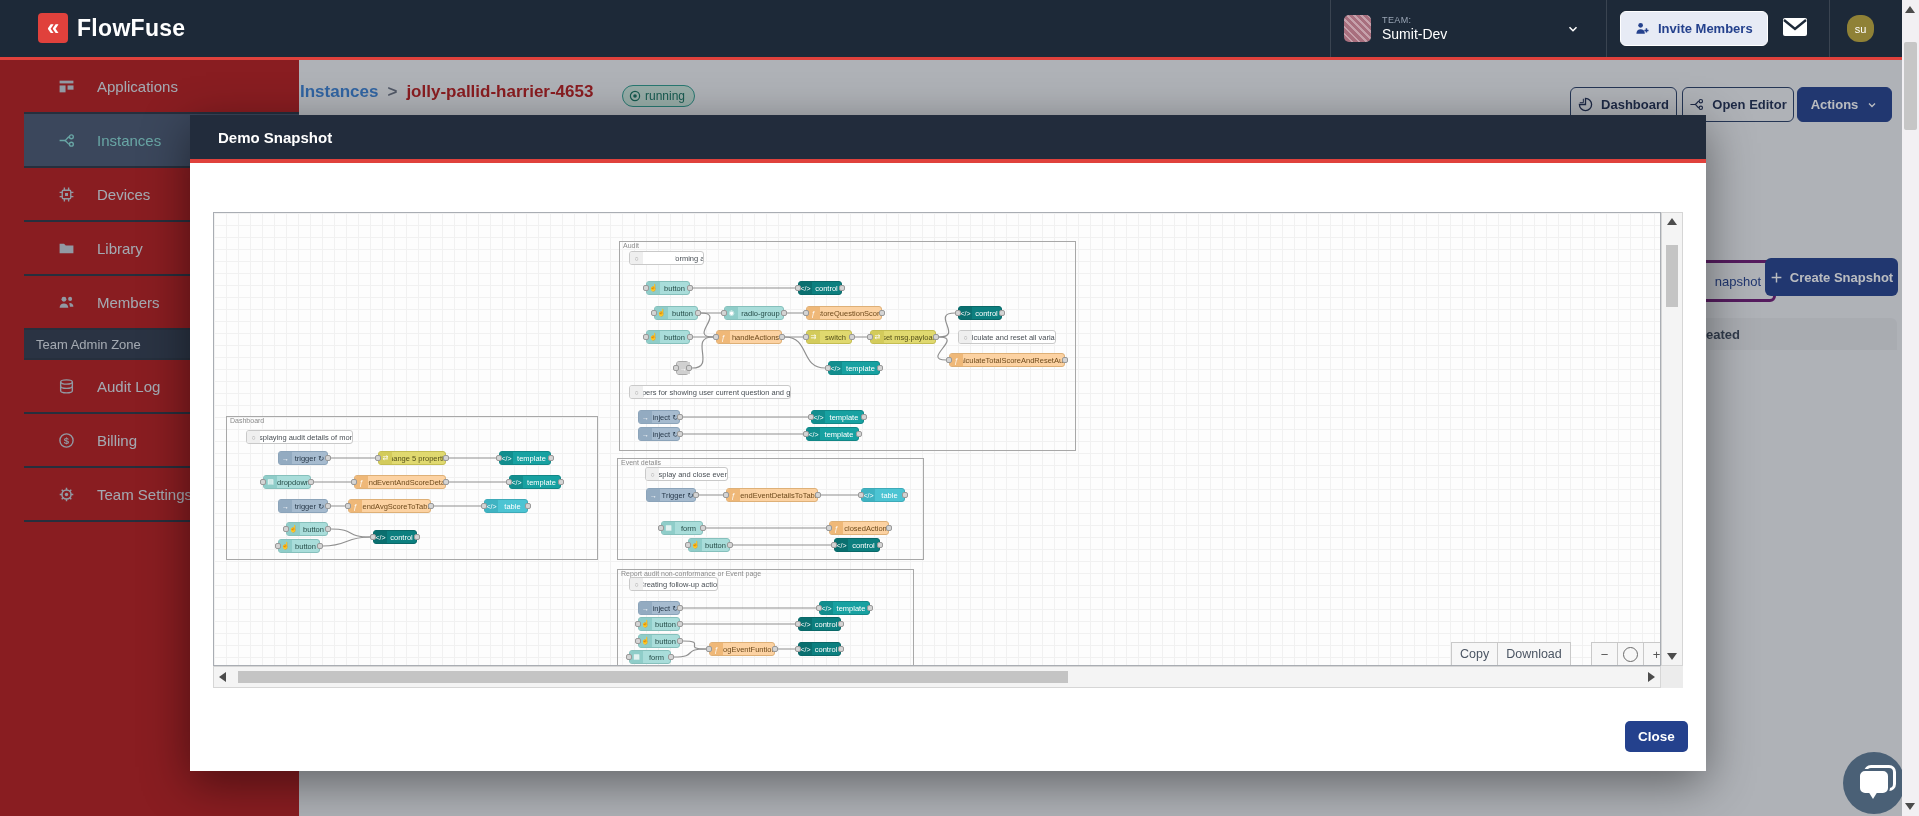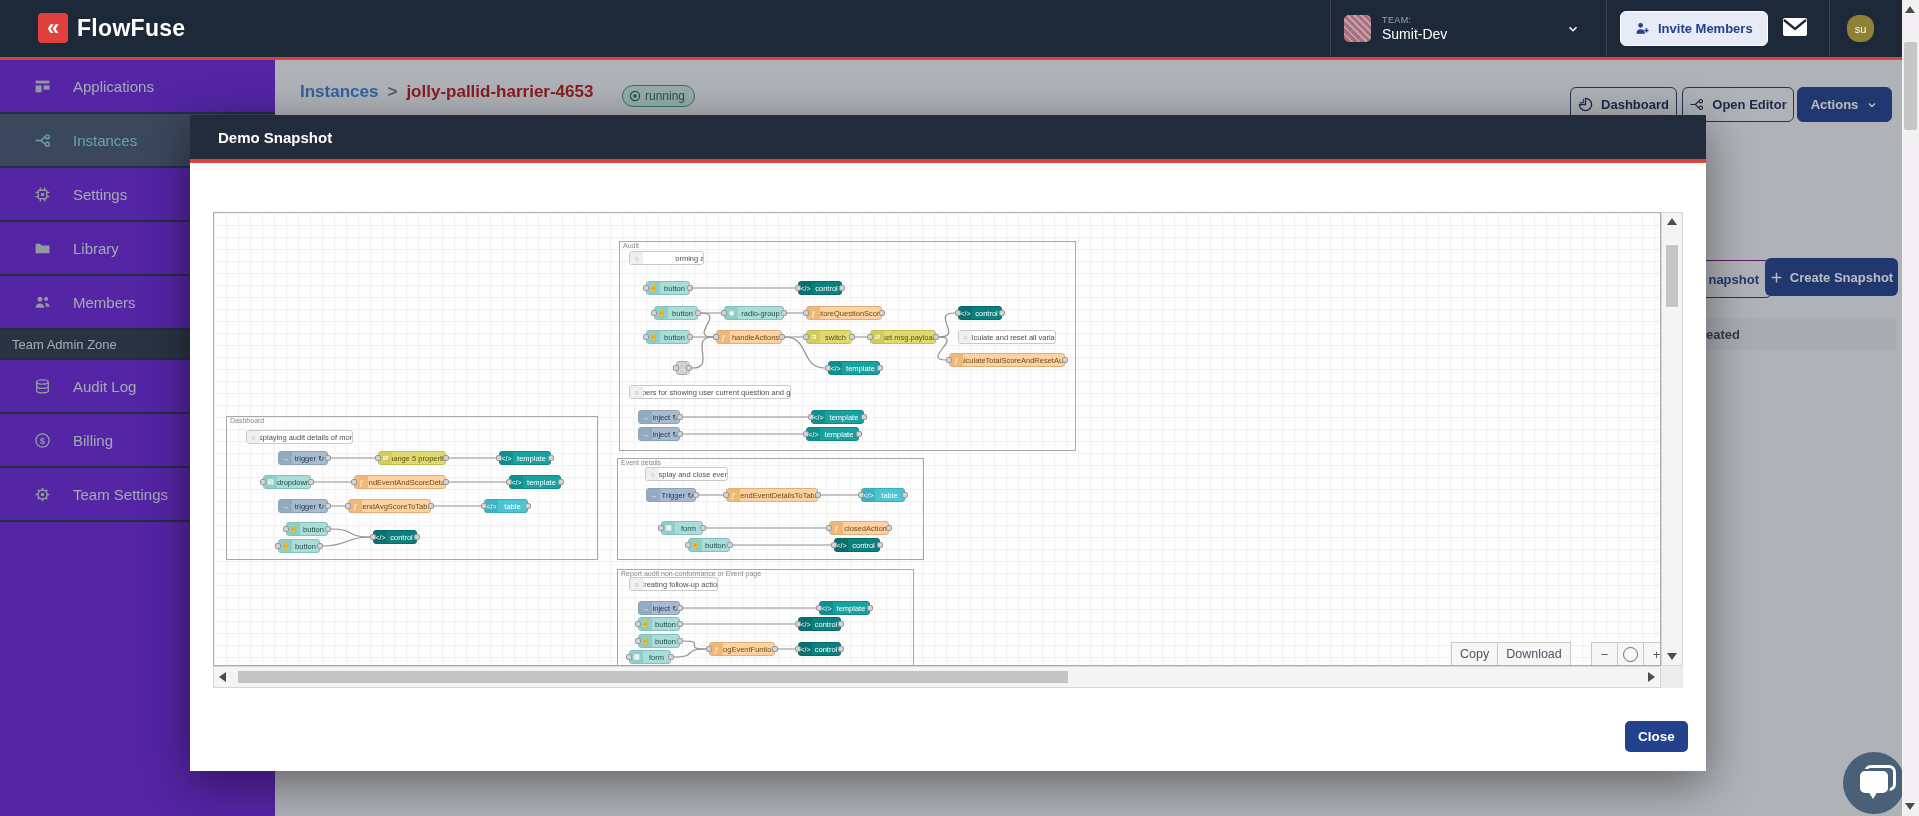--- a/index.html
+++ b/index.html
@@ -21,21 +21,21 @@
   #team-label{font-size:9px;color:#9aa5b5;letter-spacing:.4px;}
   #team-name{font-size:14px;color:#fff;}
   #team-chevron{position:absolute;right:14px;top:13px;color:#fff;}
   #invite-btn{position:absolute;left:1620px;top:11px;height:33px;padding:0 14px;display:flex;align-items:center;gap:8px;
               background:#e7ebf5;border:1px solid #ffffff;border-radius:6px;color:#24418d;font-size:13px;font-weight:bold;cursor:pointer;}
   #mail-btn{position:absolute;left:1782px;top:16px;width:28px;height:24px;color:#fff;cursor:pointer;}
   #user-avatar{position:absolute;left:1847px;top:15px;width:27px;height:27px;border-radius:12px;background:#8f8136;
                color:#fff;font-size:11px;display:flex;align-items:center;justify-content:center;cursor:pointer;}
 
   
-  #sidebar{position:absolute;left:0;top:60px;width:275px;height:756px;background:#6d28d9;z-index:1;}
+  #sidebar{position:absolute;left:0;top:60px;width:275px;height:756px;background:#b91c1c;z-index:1;padding-left:24px;}
   .sb-item{height:52px;border-bottom:2px solid #2c3544;display:flex;align-items:center;padding-left:34px;gap:22px;
            color:#dfe4ea;font-size:15px;cursor:pointer;}
   .sb-item .sb-ic{width:17px;height:17px;color:#c6cdd6;flex:0 0 auto;display:flex;}
   .sb-item.selected{background:#4a5870;color:#8adfd8;}
   .sb-item.selected .sb-ic{color:#8adfd8;}
   #sb-admin-header{height:28px;background:#313c4d;border-bottom:2px solid #2c3544;color:#dfe4ea;font-size:13px;
                    display:flex;align-items:center;padding-left:12px;}
 
   
   #main-bg{position:absolute;left:275px;top:60px;width:1627px;height:756px;background:#f0f1f3;z-index:0;}
@@ -43,23 +43,23 @@
   #bc-parent{color:#3b82d4;font-weight:bold;cursor:pointer;}
   #bc-sep{color:#6b7280;font-weight:bold;}
   #bc-current{color:#b91c1c;font-weight:bold;}
   #status-badge{position:absolute;left:622px;top:85px;height:20px;padding:0 9px 0 6px;display:flex;align-items:center;gap:4px;
                 border:1.5px solid #2f9e8f;border-radius:12px;background:#cfeadd;color:#15735f;font-size:12px;z-index:1;}
   .hdr-btn{position:absolute;top:87px;height:33px;border:1.5px solid #2a3f66;border-radius:6px;background:transparent;
            display:flex;align-items:center;justify-content:center;gap:8px;color:#1f2d50;font-size:13px;font-weight:bold;cursor:pointer;z-index:1;}
   #actions-btn{background:#24418d;border-color:#24418d;color:#fff;}
 
   
-  #frag-outline-btn{position:absolute;left:1668px;top:260px;width:90px;height:36px;border:1px solid #701a75;border-radius:6px;
+  #frag-outline-btn{position:absolute;left:1668px;top:260px;width:90px;height:36px;border:3px solid #701a75;border-radius:6px;
                     display:flex;align-items:center;justify-content:flex-end;padding-right:12px;color:#24418d;
-                    font-size:13px;font-weight:bold;z-index:1;cursor:pointer;}
+                    font-size:13px;font-weight:normal;z-index:1;cursor:pointer;}
   #create-snap-btn{position:absolute;left:1765px;top:258px;width:133px;height:38px;background:#24418d;border-radius:6px;
                    display:flex;align-items:center;justify-content:center;gap:7px;color:#fff;font-size:13px;font-weight:bold;z-index:1;cursor:pointer;}
   #frag-table{position:absolute;left:1690px;top:318px;width:207px;z-index:1;}
   #frag-thead{height:32px;background:#e7e8ea;border-top-right-radius:6px;display:flex;align-items:center;
               padding-left:16px;color:#3c4859;font-size:13px;font-weight:bold;}
   #frag-trow{height:93px;background:#fff;border-bottom-right-radius:6px;position:relative;}
   #frag-cell{position:absolute;left:16px;top:38px;color:#566173;font-size:13px;}
   #frag-kebab{position:absolute;left:173px;top:33px;width:18px;height:26px;color:#343c49;cursor:pointer;}
 
   
@@ -193,21 +193,21 @@
         <span>Instances</span>
       </div>
       <div class="sb-item">
         <span class="sb-ic">
           <svg width="17" height="17" viewBox="0 0 16 16" fill="none" stroke="currentColor" stroke-width="1.3">
             <rect x="4" y="4" width="8" height="8" rx="1.2"></rect>
             <rect x="6.6" y="6.6" width="2.8" height="2.8" fill="currentColor" stroke="none"></rect>
             <path d="M6 1.5V4M10 1.5V4M6 12v2.5M10 12v2.5M1.5 6H4M1.5 10H4M12 6h2.5M12 10h2.5"></path>
           </svg>
         </span>
-        <span>Settings</span>
+        <span>Devices</span>
       </div>
       <div class="sb-item">
         <span class="sb-ic">
           <svg width="17" height="17" viewBox="0 0 16 16" fill="currentColor">
             <path d="M1.5 3.5h4.2l1.6 1.7h7.2v7.3H1.5z"></path>
           </svg>
         </span>
         <span>Library</span>
       </div>
       <div class="sb-item">

